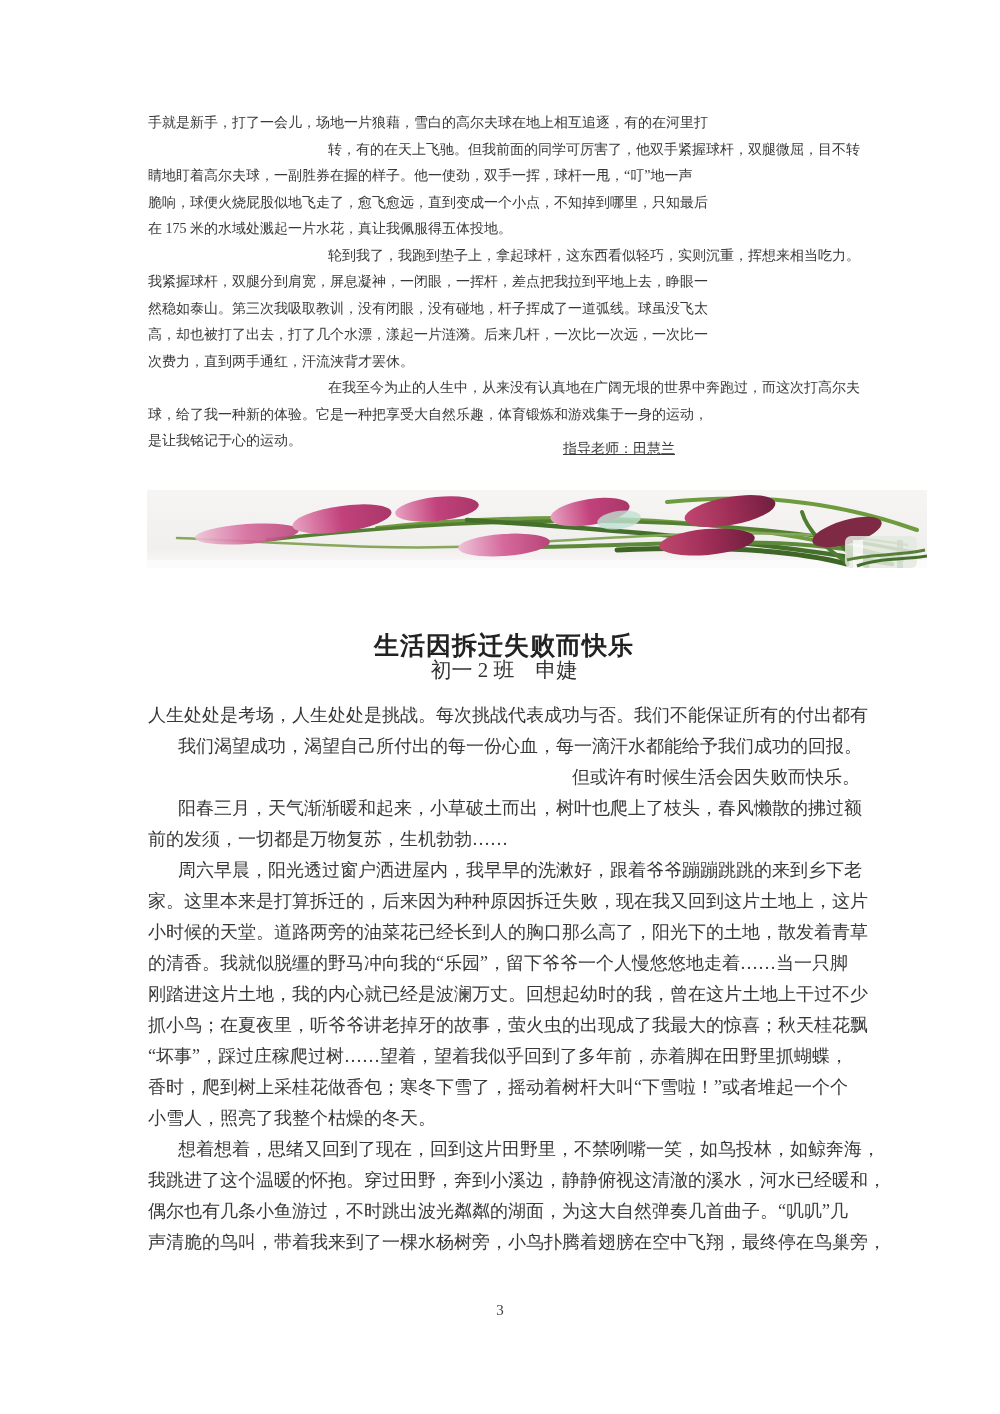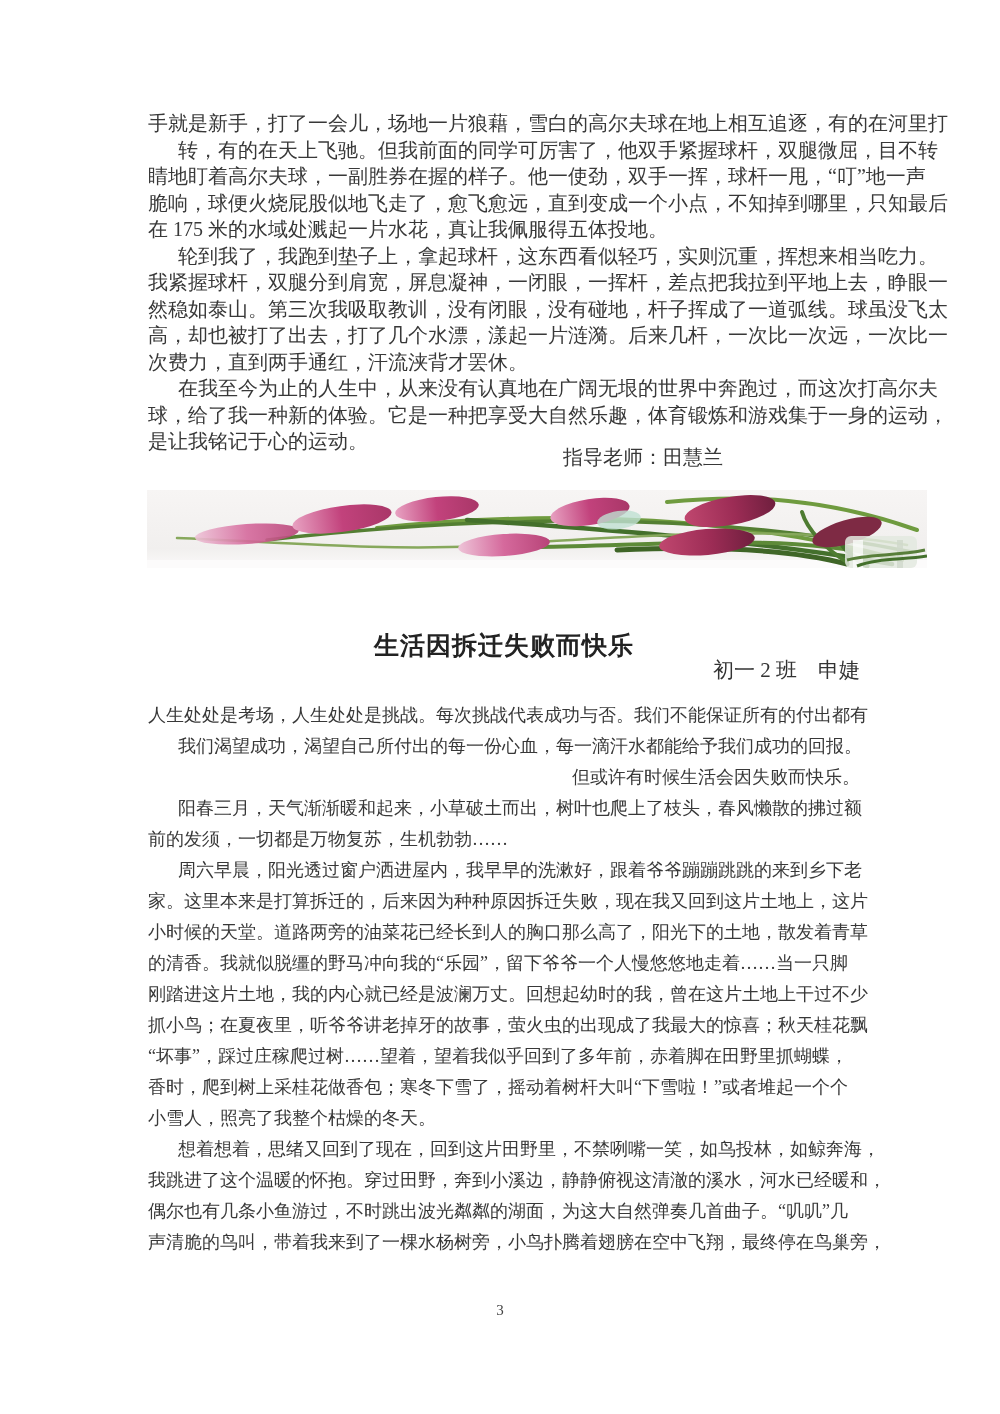--- a/index.html
+++ b/index.html
@@ -6,39 +6,39 @@
   .page{
     position:relative;
     width:1000px;height:1414px;
     margin:0 auto;
     background:#ffffff;
     font-family:"Liberation Serif","DejaVu Serif",serif;
     color:#383838;
     overflow:hidden;
   }
   .col{position:absolute;left:148px;width:712px;}
-  .essay1{top:110px;font-size:20px;line-height:26.5px;}
+  .essay1{top:110px;font-size:14px;line-height:26.5px;}
   .essay2{top:700px;font-size:18px;line-height:31px;}
   .ln{white-space:nowrap;}
   .ind{text-indent:30px;text-align:right;}
   .byline-line{position:relative;}
-  .byline{position:absolute;left:415px;top:16px;}
+  .byline{position:absolute;left:415px;top:8px;text-decoration:underline;}
   .banner{
     position:absolute;left:147px;top:490px;width:780px;height:78px;
   }
   .banner svg{display:block;}
   .title{
     position:absolute;left:148px;top:599px;width:712px;
     text-align:center;font-size:25px;font-weight:bold;color:#222;
     letter-spacing:1px;
     margin-top:30px;
   }
   .author{
     position:absolute;left:148px;top:656px;width:712px;
-    text-align:right;font-size:21px;color:#333;
+    text-align:center;font-size:21px;color:#333;
   }
   .pagenum{
     position:absolute;left:0;top:1302px;width:1000px;
     text-align:center;font-size:15px;color:#444;
   }
 </style>
 </head>
 <body>
 
 <div class="page">

